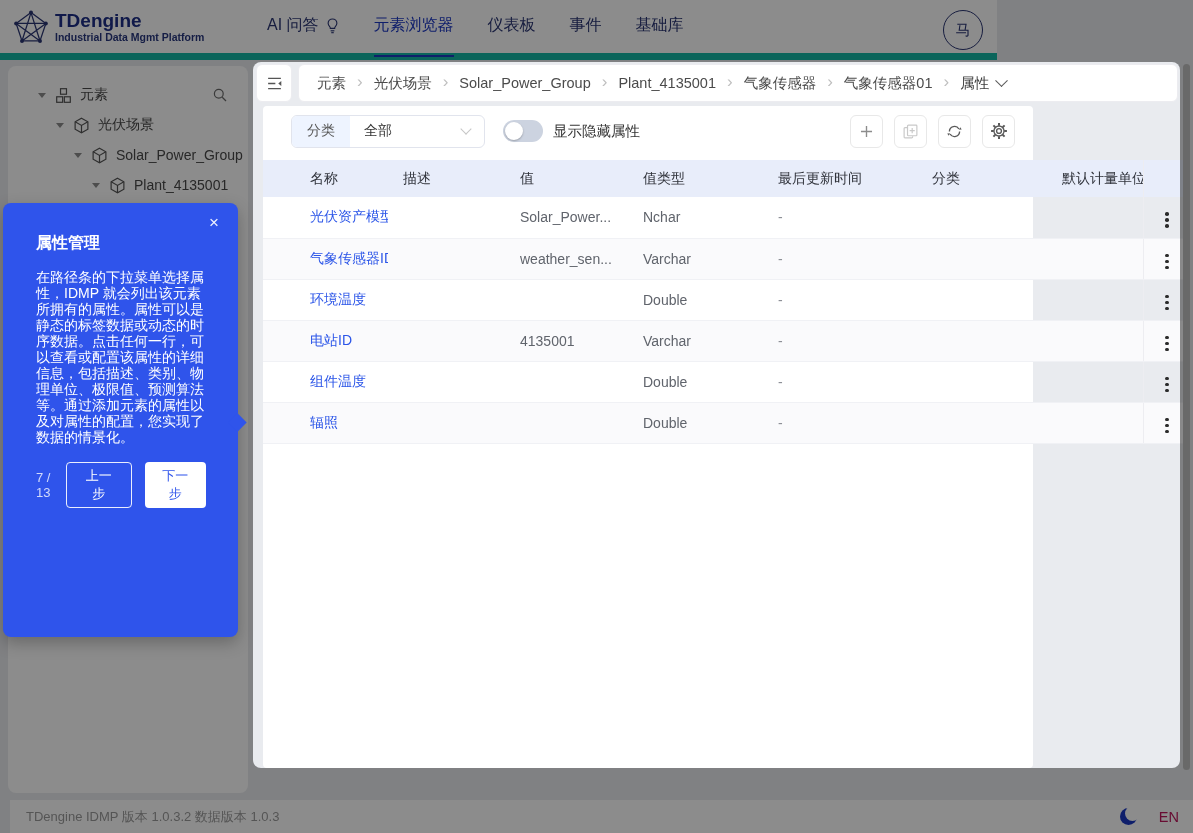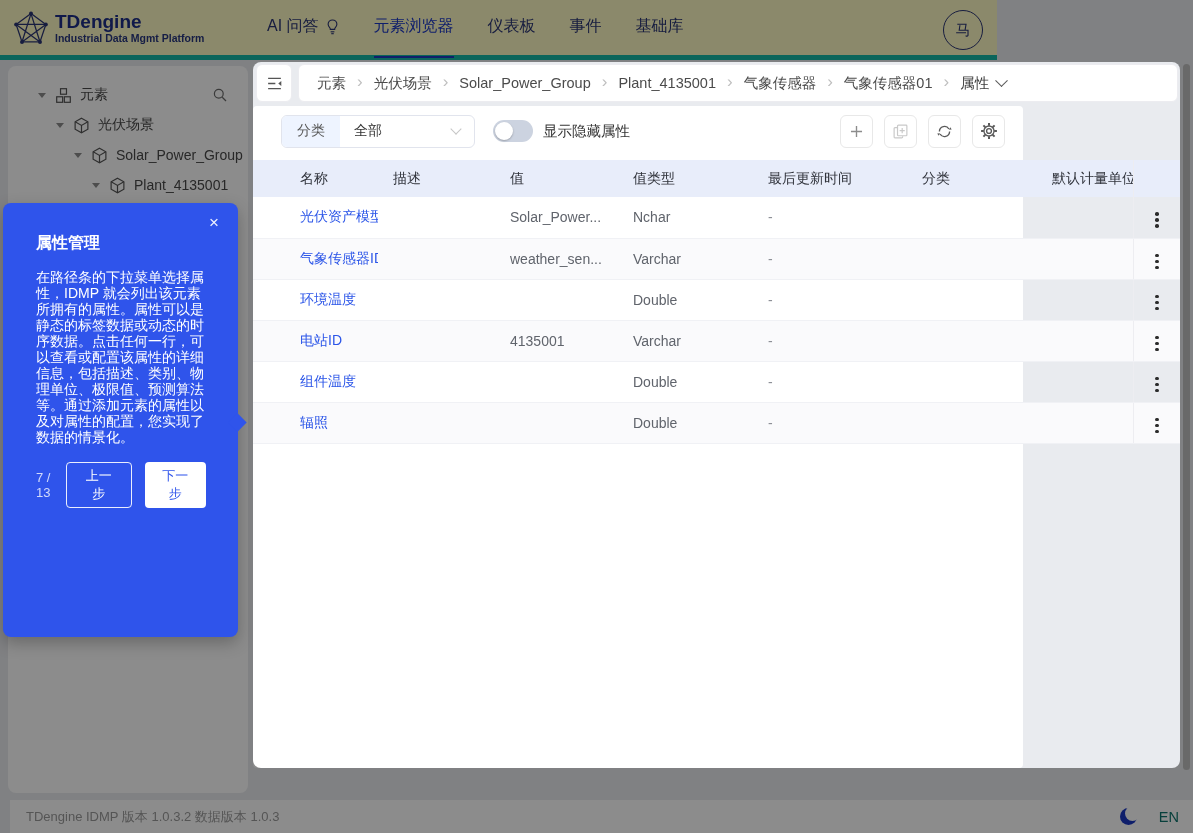--- a/index.html
+++ b/index.html
@@ -3,21 +3,21 @@
 <meta charset="utf-8">
 <style>
   * { margin:0; padding:0; box-sizing:border-box; }
   html,body { width:1193px; height:833px; overflow:hidden; }
   body {
     font-family:"Liberation Sans","DejaVu Sans",sans-serif;
     background:#e9ebef; position:relative; color:#333;
   }
   
   .topbar { position:absolute; left:0; top:0; width:997px; height:60px;
-    background:#fef9c3; border-bottom:5px solid #14b8a6; display:flex; align-items:center; }
+    background:#ffffff; border-bottom:7px solid #14b8a6; display:flex; align-items:center; }
   .logo { display:flex; align-items:center; padding-left:13px; width:250px; }
   .logo-icon { width:36px; height:36px; margin-right:6px; }
   .logo-title { font-size:19px; font-weight:bold; color:#1e2f87; line-height:20px; }
   .logo-sub { font-size:10.5px; font-weight:bold; color:#29387f; }
   .nav { display:flex; height:60px; align-items:stretch; }
   .nav-item { display:flex; align-items:center; gap:6px; margin:0 17px; font-size:16px;
     color:#2b3674; cursor:pointer; border-bottom:2px solid transparent; }
   .nav-item.active { color:#1d39c4; border-bottom:2px solid #1d39c4; font-weight:500; }
   .avatar { position:absolute; right:14px; top:10px; width:40px; height:40px; border-radius:50%;
     border:1.5px solid #2b3674; color:#2b3674; font-size:15px; display:flex; align-items:center; justify-content:center; }
@@ -34,21 +34,21 @@
   .toolbar-btn { position:absolute; left:256px; top:64px; width:36px; height:38px; background:#fff;
     border:1px solid #ececf0; border-radius:6px; display:flex; align-items:center; justify-content:center; cursor:pointer; }
   .breadcrumb { position:absolute; left:298px; top:64px; width:880px; height:38px; background:#fff;
     border:1px solid #ececf0; border-radius:6px; display:flex; align-items:center; padding-left:18px;
     font-size:14.5px; color:#4b4b4b; }
   .bc-sep { color:#bfbfbf; font-size:17px; margin:0 11px; transform:translateY(-1px); }
   .bc-item { cursor:pointer; }
   .bc-current { display:flex; align-items:center; gap:8px; cursor:pointer; color:#3c3c3c; }
   .chev-down { width:9px; height:9px; border-right:1.7px solid #5a5a5a; border-bottom:1.7px solid #5a5a5a;
     transform:rotate(45deg) translate(-2px,-2px); }
-  .panel { position:absolute; left:253px; top:106px; width:770px; height:662px; background:#fff; border-radius:4px; }
+  .panel { position:absolute; left:263px; top:106px; width:770px; height:662px; background:#fff; border-radius:4px; }
   
   .filter-row { height:50px; display:flex; align-items:center; padding:0 18px 0 28px; }
   .select-group { display:flex; align-items:center; height:33px; border:1px solid #e1e4ed; border-radius:6px;
     overflow:hidden; font-size:14px; cursor:pointer; }
   .select-label { background:#eef4ff; color:#555; padding:0 15px; height:100%; display:flex; align-items:center; }
   .select-value { color:#333; padding:0 14px; width:112px; }
   .select-caret { width:8px; height:8px; border-right:1.5px solid #c6c6c6; border-bottom:1.5px solid #c6c6c6;
     transform:rotate(45deg); margin-right:14px; margin-top:-4px; }
   .switch { width:40px; height:22px; border-radius:11px; background:#ccd3e0; margin-left:18px; position:relative; cursor:pointer; flex:none; }
   .switch::after { content:''; position:absolute; left:2px; top:2px; width:18px; height:18px; border-radius:50%;
@@ -72,21 +72,21 @@
   .kebab i { width:3.5px; height:3.5px; border-radius:50%; background:#2b2b2b; }
   
   .scroll-thumb { position:absolute; right:3px; top:64px; width:7px; height:706px; background:#bfbfbf; border-radius:4px; }
   
   .footer { position:absolute; left:10px; top:800px; width:1193px; height:33px; background:#fff;
     display:flex; align-items:center; padding:0 16px; }
   .footer-text { font-size:13px; color:#9b9b9b; }
   .footer-right { margin-left:auto; display:flex; align-items:center; gap:22px; padding-right:8px; }
   .moon { width:17px; height:17px; border-radius:50%; background:#1d39c4; position:relative; cursor:pointer; }
   .moon::after { content:''; position:absolute; left:5.5px; top:-2px; width:15px; height:15px; border-radius:50%; background:#fff; }
-  .lang { font-size:14.5px; color:#0f766e; cursor:pointer; }
+  .lang { font-size:14.5px; color:#be185d; cursor:pointer; }
   
   .tour-mask { position:absolute; left:253px; top:62px; width:927px; height:706px; border-radius:8px;
     box-shadow:0 0 0 3000px rgba(0,0,0,0.45); pointer-events:none; z-index:50; }
   .tour { position:absolute; left:3px; top:203px; width:235px; height:434px; background:#2f54eb;
     border-radius:8px; z-index:60; color:#fff; padding:30px 32px 0 33px; box-shadow:0 6px 16px rgba(0,0,0,.25); }
   .tour-arrow { position:absolute; right:-6px; top:213px; width:13px; height:13px; background:#2f54eb; transform:rotate(45deg); }
   .tour-close { position:absolute; right:13px; top:9px; font-size:17px; color:rgba(255,255,255,.92); cursor:pointer;
     width:22px; height:22px; text-align:center; line-height:22px; }
   .tour-title { font-size:16px; font-weight:600; margin-bottom:15px; }
   .tour-desc { font-size:14px; line-height:16px; }

